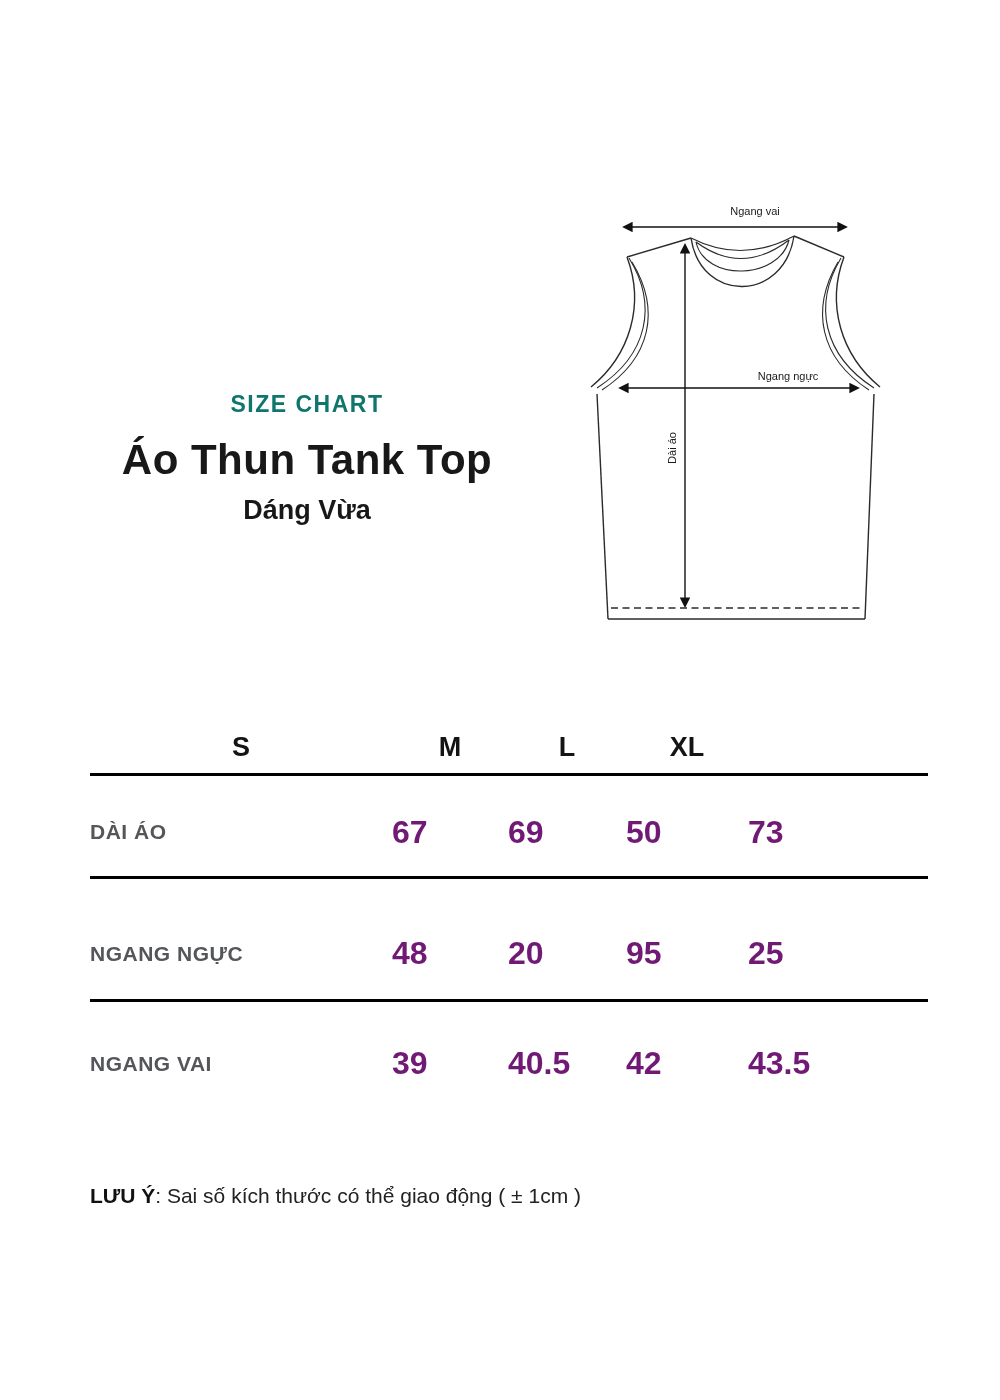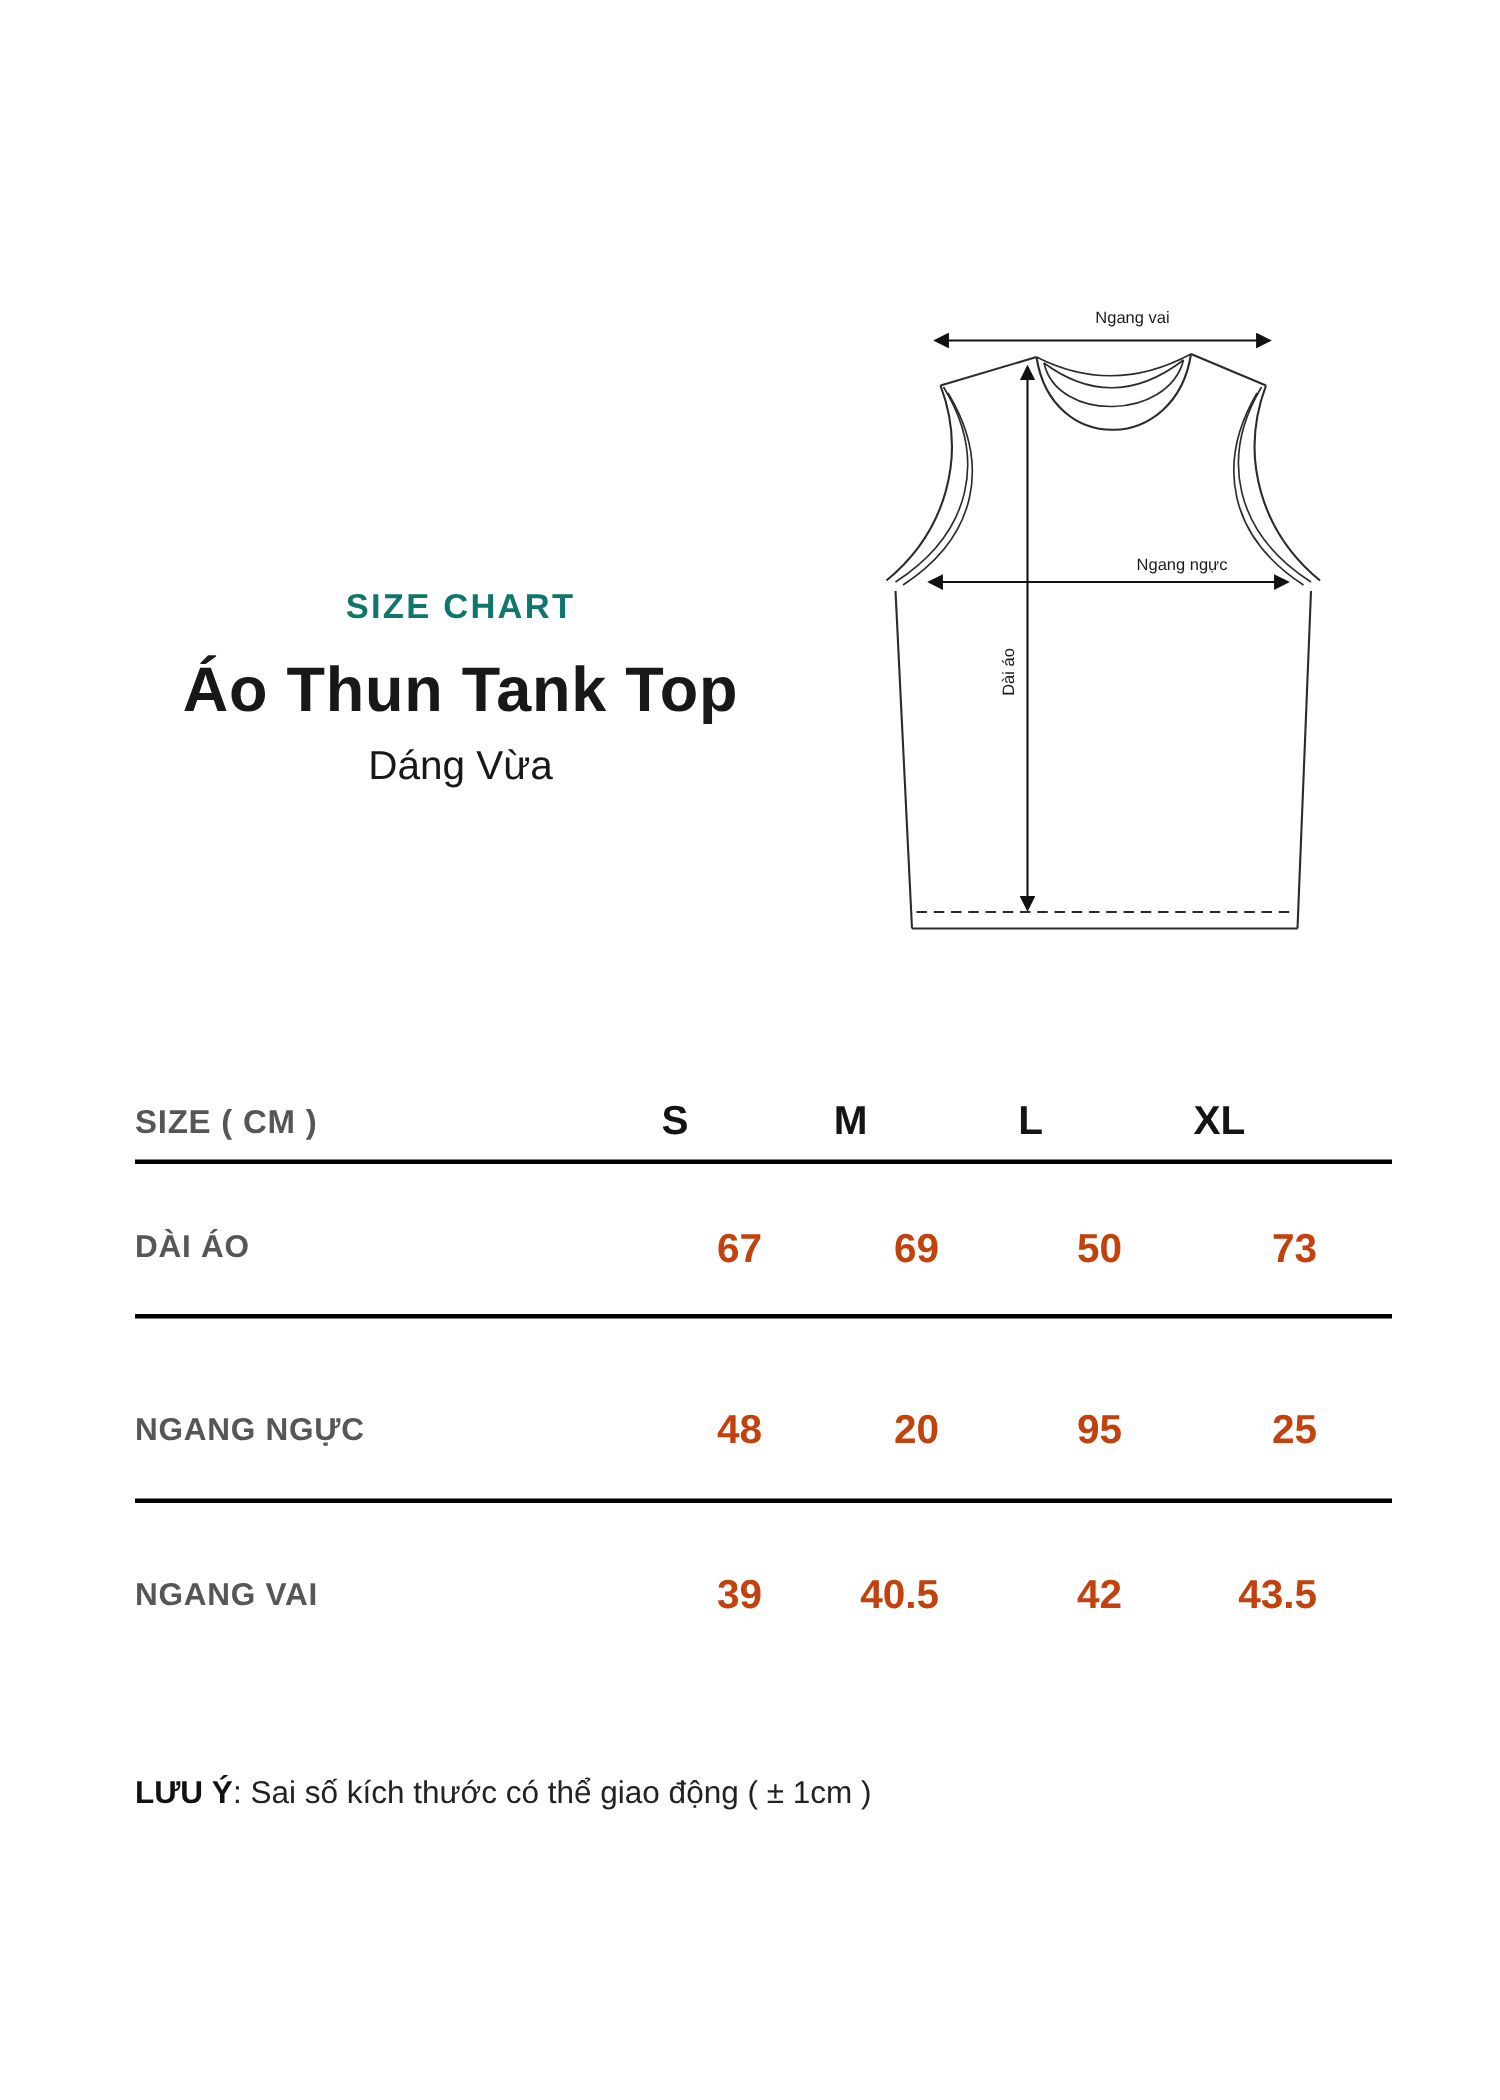--- a/index.html
+++ b/index.html
@@ -17,21 +17,21 @@
   .eyebrow {
     position: absolute; top: 391px; left: 0; width: 100%;
     font-size: 23px; font-weight: 700; letter-spacing: 1.5px; color: #0f766e;
   }
   .main-title {
     position: absolute; top: 436px; left: 0; width: 100%;
     font-size: 42px; font-weight: 700; letter-spacing: 0.5px; color: #181818;
   }
   .sub-title {
     position: absolute; top: 495px; left: 0; width: 100%;
-    font-size: 27px; font-weight: 400; color: #181818;
+    font-size: 27px; font-weight: 700; color: #181818;
   }
 
   
   .diagram { position: absolute; left: 575px; top: 190px; width: 330px; height: 460px; }
   .diagram svg { display: block; width: 100%; height: 100%; }
   .garment { fill: none; stroke: #2b2b2b; stroke-width: 1.4; stroke-linejoin: round; }
   .trim { fill: none; stroke: #2b2b2b; stroke-width: 1.1; }
   .hem-dash { fill: none; stroke: #2b2b2b; stroke-width: 1.3; stroke-dasharray: 7 4.5; }
   .dim-line { fill: none; stroke: #111111; stroke-width: 1.4; }
   .dim-text { font-family: "Liberation Sans", sans-serif; font-size: 11px; fill: #1a1a1a; }
@@ -45,21 +45,21 @@
   }
   .t-header { height: 66px; padding-top: 12px; border-bottom: 3px solid #000; }
   .t-r1 { height: 103px; padding-top: 12px; border-bottom: 3px solid #000; }
   .t-r2 { height: 123px; padding-top: 29px; border-bottom: 3px solid #000; }
   .t-r3 { height: 112px; padding-top: 11px; }
   .row-label {
     font-size: 21px; font-weight: 700; color: #55565a; letter-spacing: 0.5px;
     text-align: left;
   }
   .size-letter { font-size: 27px; font-weight: 700; color: #141414; text-align: center; }
-  .cell-value  { font-size: 27px; font-weight: 700; color: #c2410c; text-align: right; }
+  .cell-value  { font-size: 32px; font-weight: 700; color: #701a75; text-align: left; }
 
   
   .note { position: absolute; left: 90px; top: 1184px; font-size: 21px; color: #222; }
   .note b { font-weight: 700; color: #111; }
 </style>
 </head>
 <body>
 
 <div class="title-block">
   <div class="eyebrow">SIZE CHART</div>
@@ -114,21 +114,20 @@
     <g>
       <line class="dim-line" x1="110" y1="55" x2="110" y2="416" marker-start="url(#ah)" marker-end="url(#ah)"></line>
       <text class="dim-text" x="101" y="258" text-anchor="middle" transform="rotate(-90 101 258)">Dài áo</text>
     </g>
   </svg>
 </div>
 
 <div class="size-table">
 
   <div class="t-row t-header">
-    <div class="row-label" style="font-size:22px;">SIZE ( CM )</div>
     <div class="size-letter">S</div>
     <div class="size-letter">M</div>
     <div class="size-letter">L</div>
     <div class="size-letter">XL</div>
     <div></div>
   </div>
 
   <div class="t-row t-r1">
     <div class="row-label">DÀI ÁO</div>
     <div class="cell-value">67</div>

